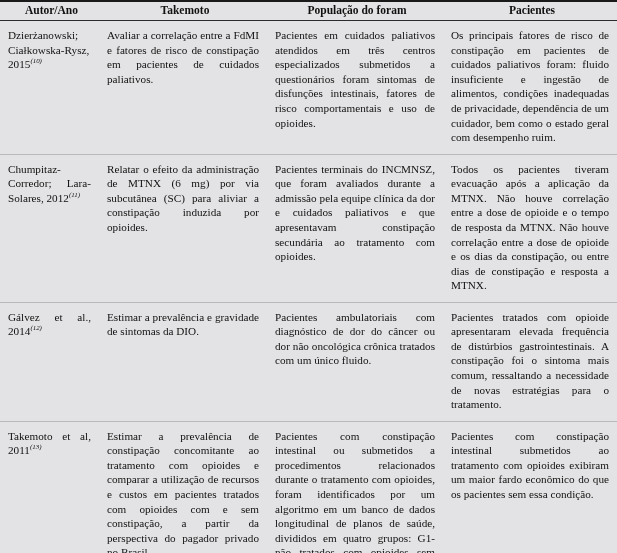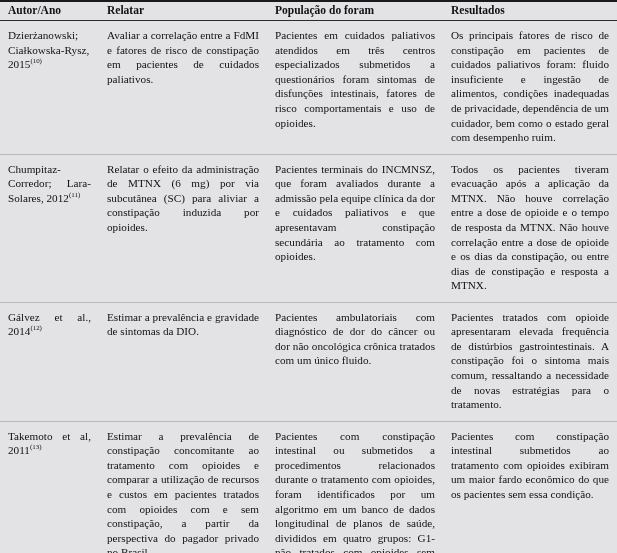--- a/index.html
+++ b/index.html
@@ -22,21 +22,21 @@
     background: #e3e3e5;
   }
   table.study-table {
     width: 617px;
     border-collapse: collapse;
     table-layout: fixed;
   }
   table.study-table thead th {
     font-size: 11.5px;
     font-weight: bold;
-    text-align: left;
+    text-align: center;
     padding: 2px 4px 3px 8px;
     border-bottom: 1px solid #2b2b2b;
     vertical-align: middle;
     line-height: 1.15;
   }
   table.study-table tbody td {
     font-size: 11.2px;
     line-height: 1.30;
     text-align: justify;
     text-justify: inter-word;
@@ -58,39 +58,40 @@
   .col3 { width: 176px; }
   .col4 { width: 174px; }
   td.col-author { padding-left: 5px; padding-right: 6px; }
   td.col-obj   { padding-left: 5px; padding-right: 8px; }
   td.col-pop   { padding-left: 6px; padding-right: 8px; }
   td.col-res   { padding-left: 6px; padding-right: 6px; }
   sup {
     font-size: 0.62em;
     vertical-align: super;
     line-height: 0;
+    font-style: italic;
   }
 </style>
 </head>
 <body>
 
 <div class="table-wrap">
   <table class="study-table">
     <colgroup>
       <col class="col1">
       <col class="col2">
       <col class="col3">
       <col class="col4">
     </colgroup>
     <thead>
       <tr>
         <th>Autor/Ano</th>
-        <th>Relatar</th>
+        <th>Takemoto</th>
         <th>População do foram</th>
-        <th>Resultados</th>
+        <th>Pacientes</th>
       </tr>
     </thead>
     <tbody>
       <tr>
         <td class="col-author"><span>Dzierżanowski; Ciałkowska-Rysz, 2015</span><sup>(10)</sup></td>
         <td class="col-obj">Avaliar a correlação entre a FdMI e fatores de risco de constipação em pacientes de cuidados paliativos.</td>
         <td class="col-pop">Pacientes em cuidados paliativos atendidos em três centros especializados submetidos a questionários foram sintomas de disfunções intestinais, fatores de risco comportamentais e uso de opioides.</td>
         <td class="col-res">Os principais fatores de risco de constipação em pacientes de cuidados paliativos foram: fluido insuficiente e ingestão de alimentos, condições inadequadas de privacidade, dependência de um cuidador, bem como o estado geral com desempenho ruim.</td>
       </tr>
       <tr>

